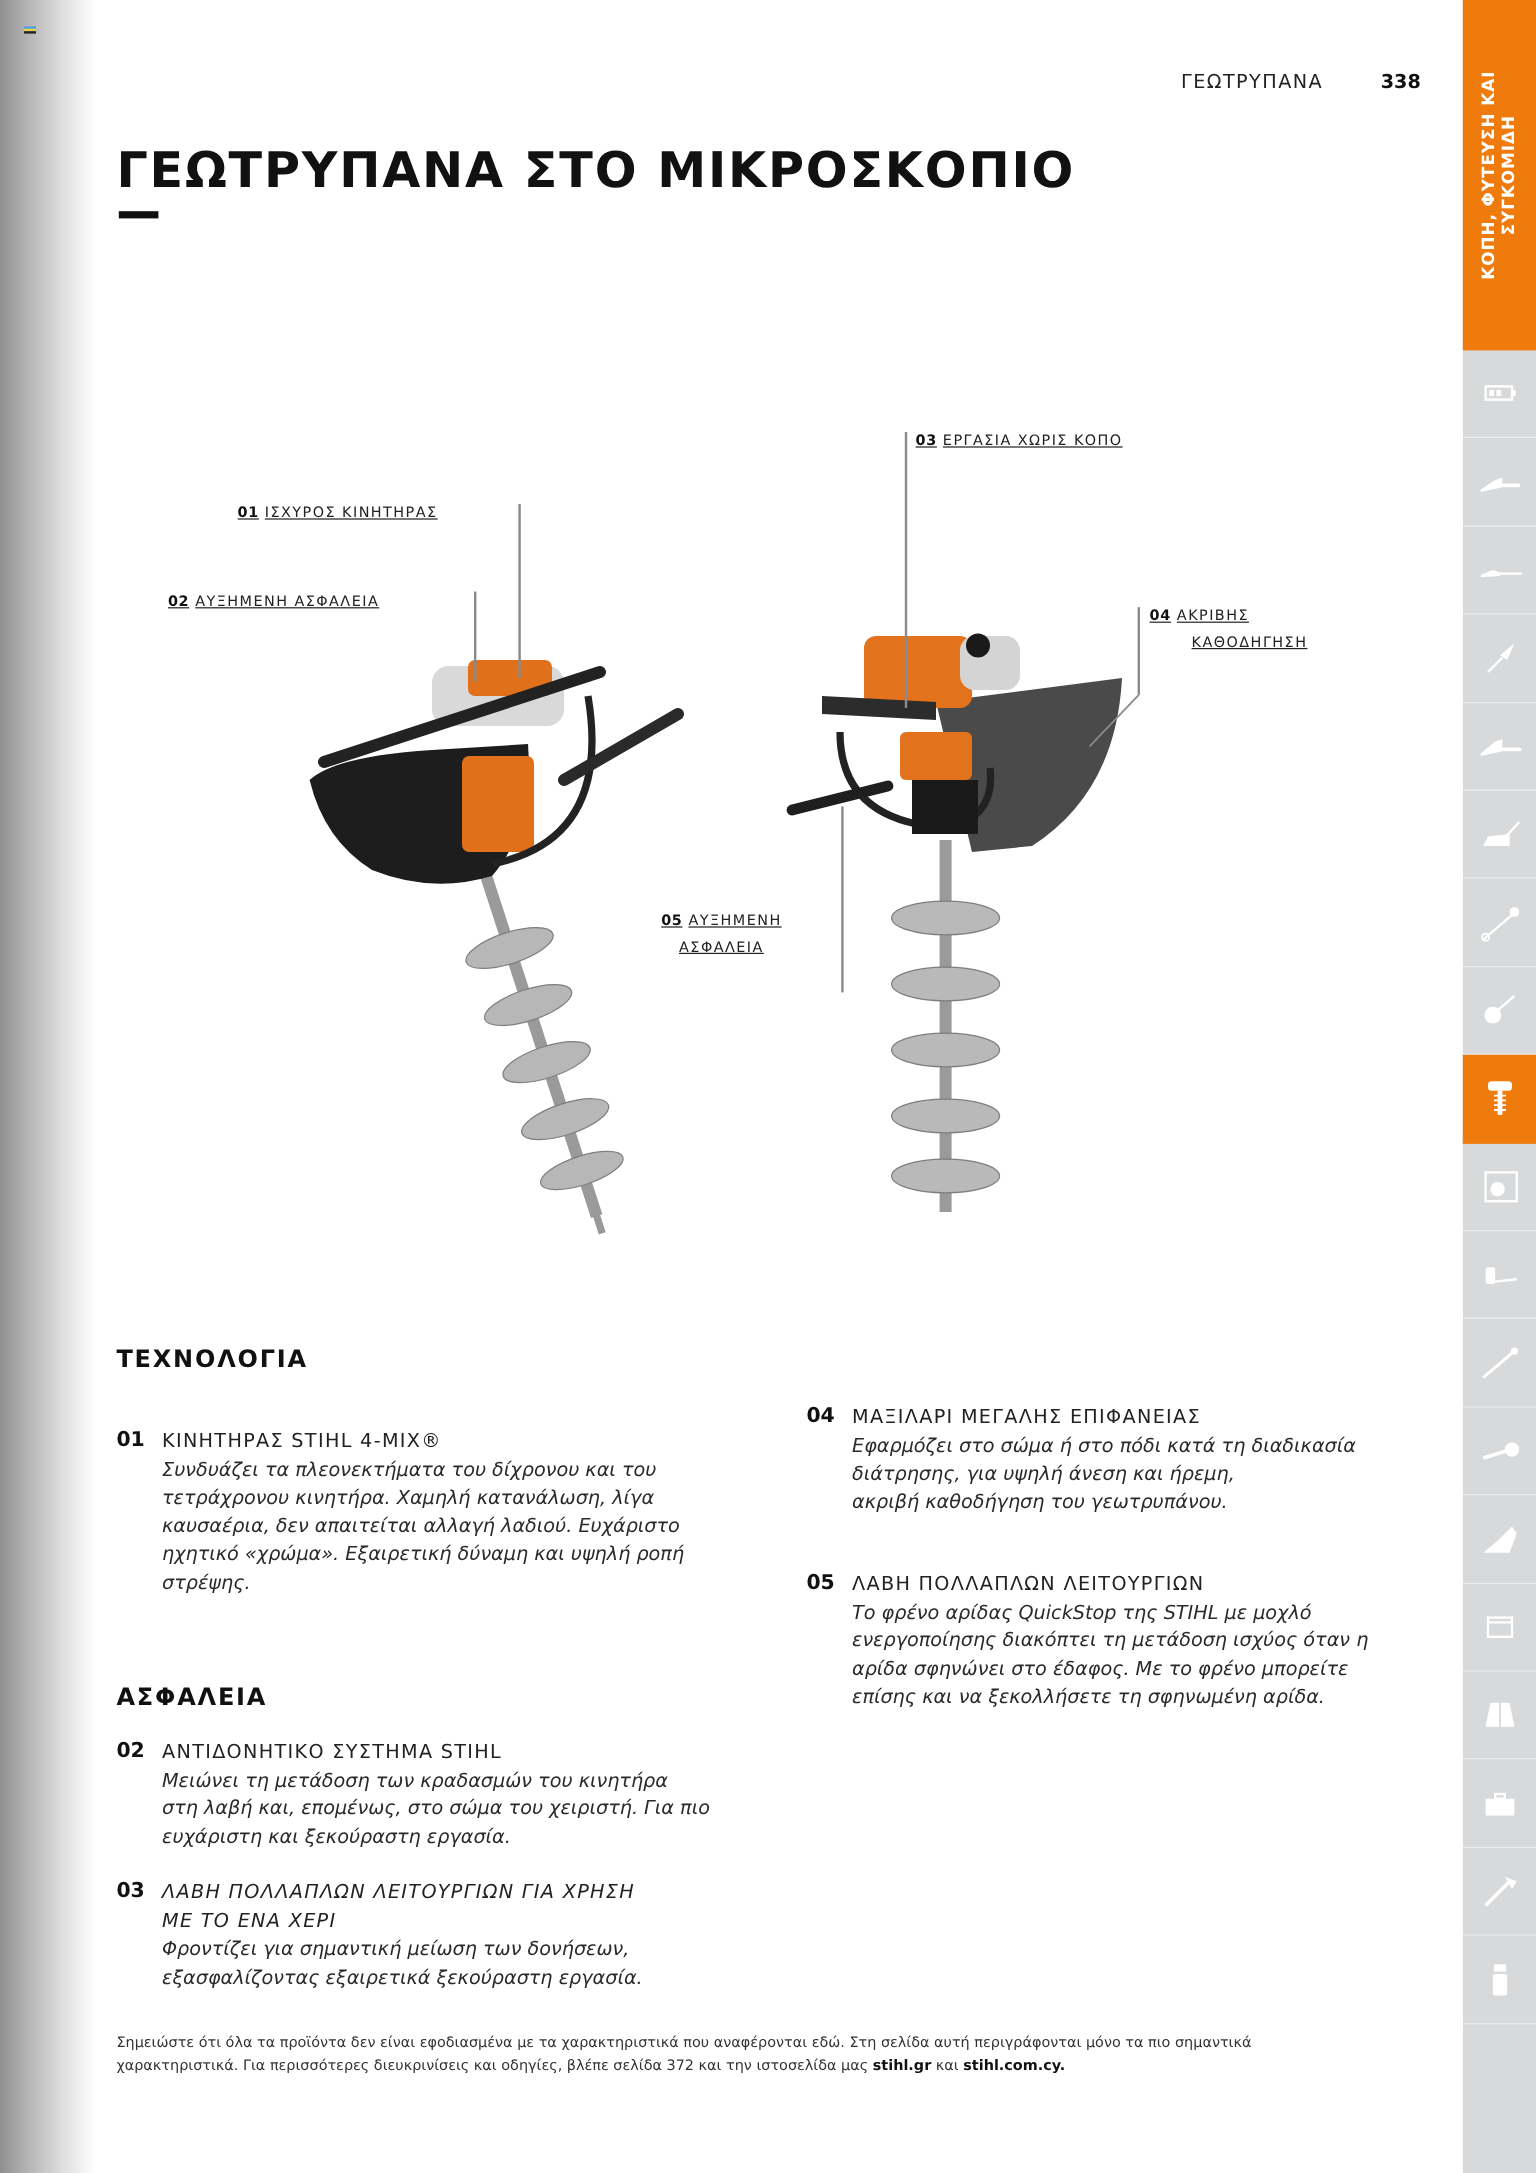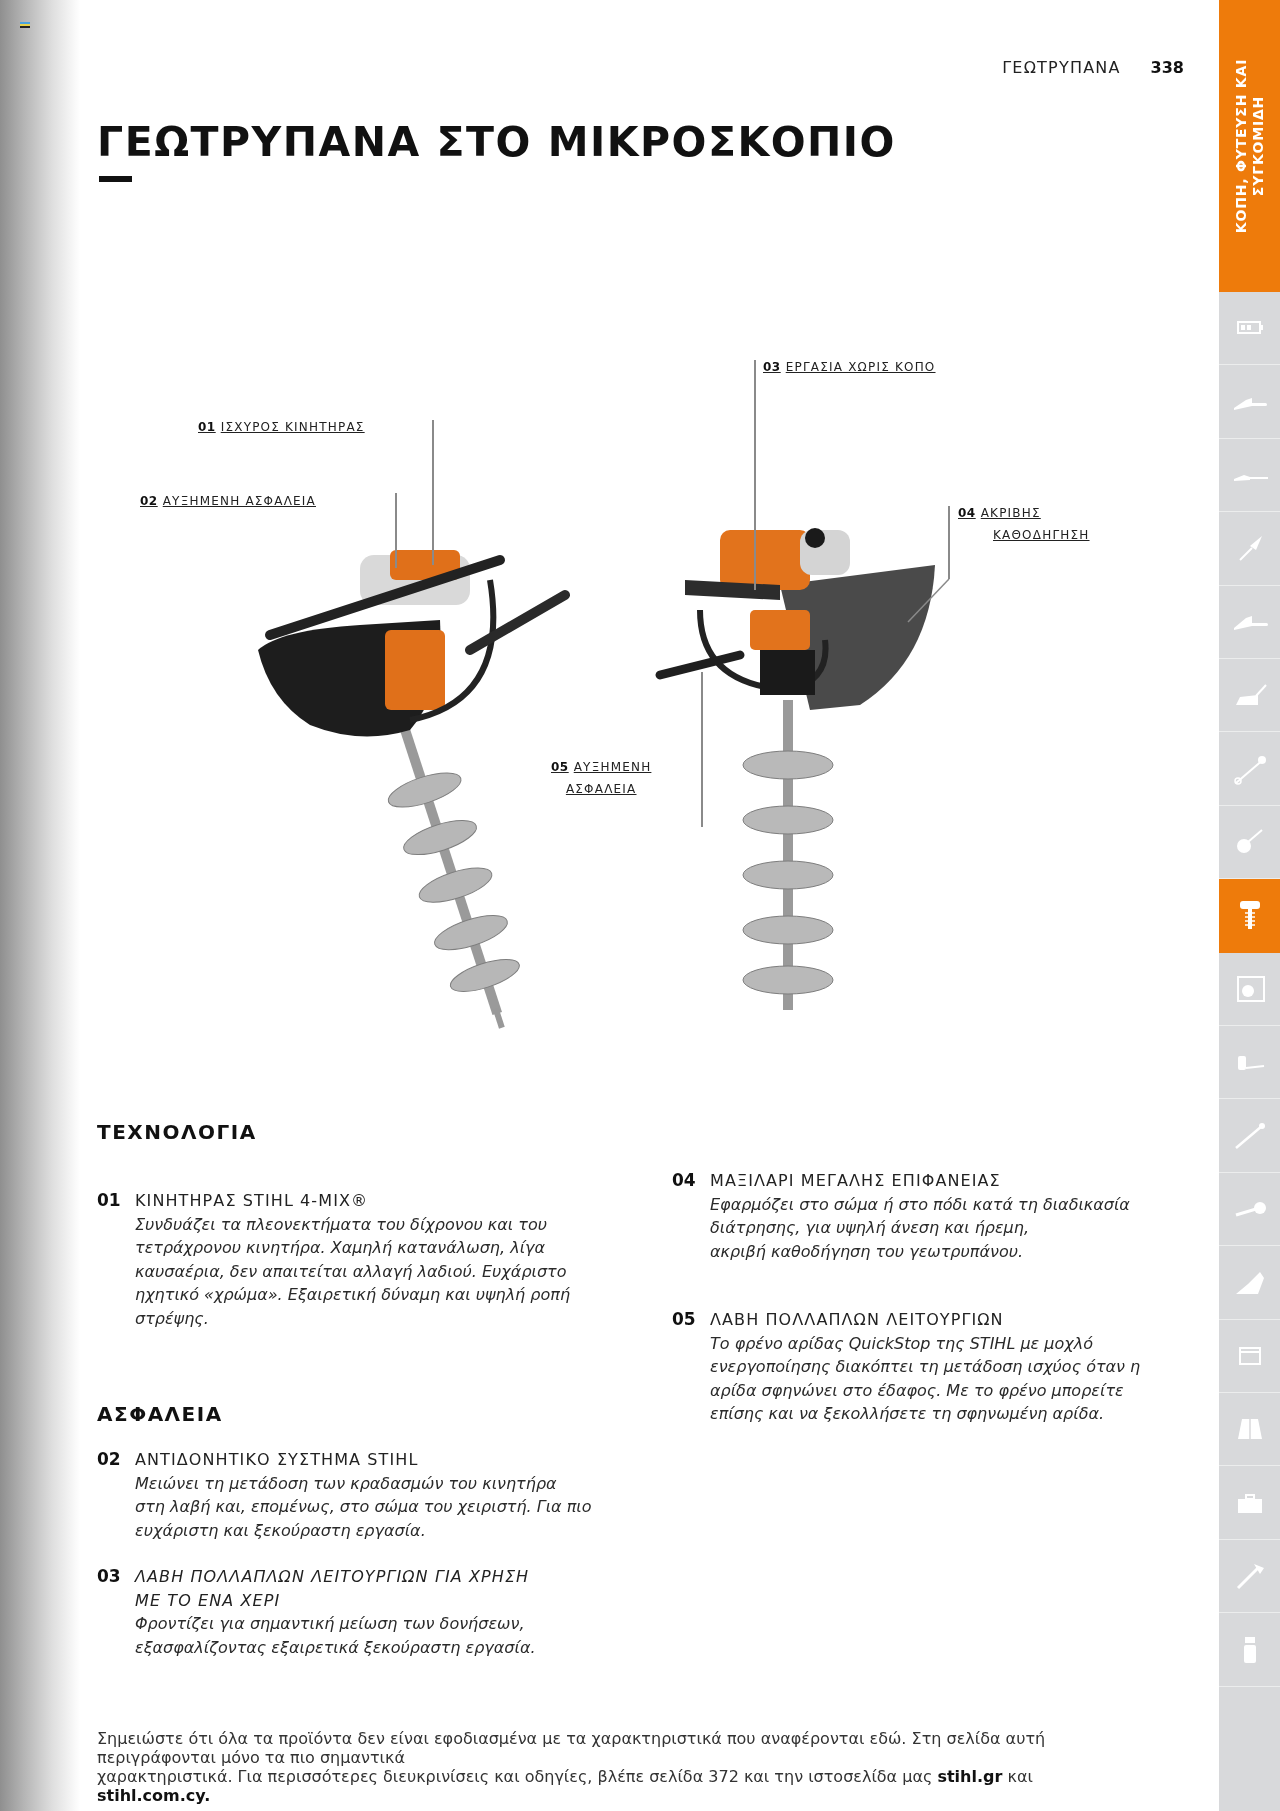--- a/index.html
+++ b/index.html
@@ -4,42 +4,42 @@
 <style>
   * { box-sizing: border-box; margin: 0; padding: 0; }
   html, body { width: 1280px; height: 1811px; background: #fff; overflow: hidden; }
   body { position: relative; font-family: "DejaVu Sans", sans-serif; color: #1a1a1a; }
 
   .spine { position: absolute; left: 0; top: 0; width: 80px; height: 1811px;
     background: linear-gradient(to right, #8f8f8f 0%, #b5b5b5 30%, #dedede 65%, #ffffff 100%); }
   .color-marker { position: absolute; left: 20px; top: 22px; width: 10px; height: 6px; }
   .color-marker span { display: block; height: 2px; }
 
-  .running-head { position: absolute; top: 58px; right: 96px; display: flex; align-items: flex-end; gap: 30px; }
+  .running-head { position: absolute; top: 58px; right: 96px; display: flex; align-items: flex-end; gap: 48px; }
   .running-head .section { font-size: 16px; letter-spacing: 1.2px; color: #222; }
   .running-head .page-no { font-size: 16px; font-weight: bold; color: #111; }
 
   .title { position: absolute; left: 97px; top: 118px; font-family: "DejaVu Sans", sans-serif;
     font-weight: bold; font-size: 41px; letter-spacing: 1.5px; color: #111; }
   .title-rule { position: absolute; left: 99px; top: 176px; width: 33px; height: 6px; background: #111; }
 
   .callout { position: absolute; font-size: 12px; letter-spacing: 1.2px; color: #222; line-height: 22px; text-decoration: underline; }
   .callout .num { font-weight: bold; color: #111; letter-spacing: 0.5px; margin-right: 5px; }
   .leader { position: absolute; background: #8a8a8a; width: 1.5px; }
 
   .drill { position: absolute; }
 
   .section-head { position: absolute; font-weight: bold; font-size: 20px; letter-spacing: 1.5px; color: #111; }
   .feature { position: absolute; display: flex; }
   .feature .fnum { width: 38px; font-weight: bold; font-size: 17px; color: #111; flex-shrink: 0; line-height: 23px; }
   .feature .fbody { font-size: 16px; line-height: 23.5px; color: #2a2a2a; }
   .feature .ftitle { letter-spacing: 1.1px; font-size: 16px; color: #222; }
   .feature .fdesc { white-space: pre-line; font-style: italic; }
 
-  .footnote { position: absolute; left: 97px; top: 1693px; width: 1000px; font-size: 16px; line-height: 19px; color: #333; margin-top: 36px; }
+  .footnote { position: absolute; left: 97px; top: 1693px; width: 1000px; font-size: 12px; line-height: 19px; color: #333; }
   .footnote b { font-weight: bold; color: #111; }
 
   .tabs { position: absolute; left: 1219px; top: 0; width: 61px; height: 1811px; background: #d8d9db; }
   .tab-top { position: absolute; left: 0; top: 0; width: 61px; height: 292px; background: #ee7b0b; }
   .tab-top .vert { position: absolute; left: 50%; top: 146px; transform: translate(-50%, -50%) rotate(-90deg);
     width: 260px; text-align: center; color: #fff; font-weight: bold; font-size: 14px; line-height: 17px; letter-spacing: 0.8px; }
   .tab { position: absolute; left: 0; width: 61px; height: 73.4px; border-bottom: 1.5px solid #eceded;
     display: flex; align-items: center; justify-content: center; }
   .tab.active { background: #ee7b0b; border-bottom-color: #ee7b0b; }
   .tab svg { width: 40px; height: 36px; }

